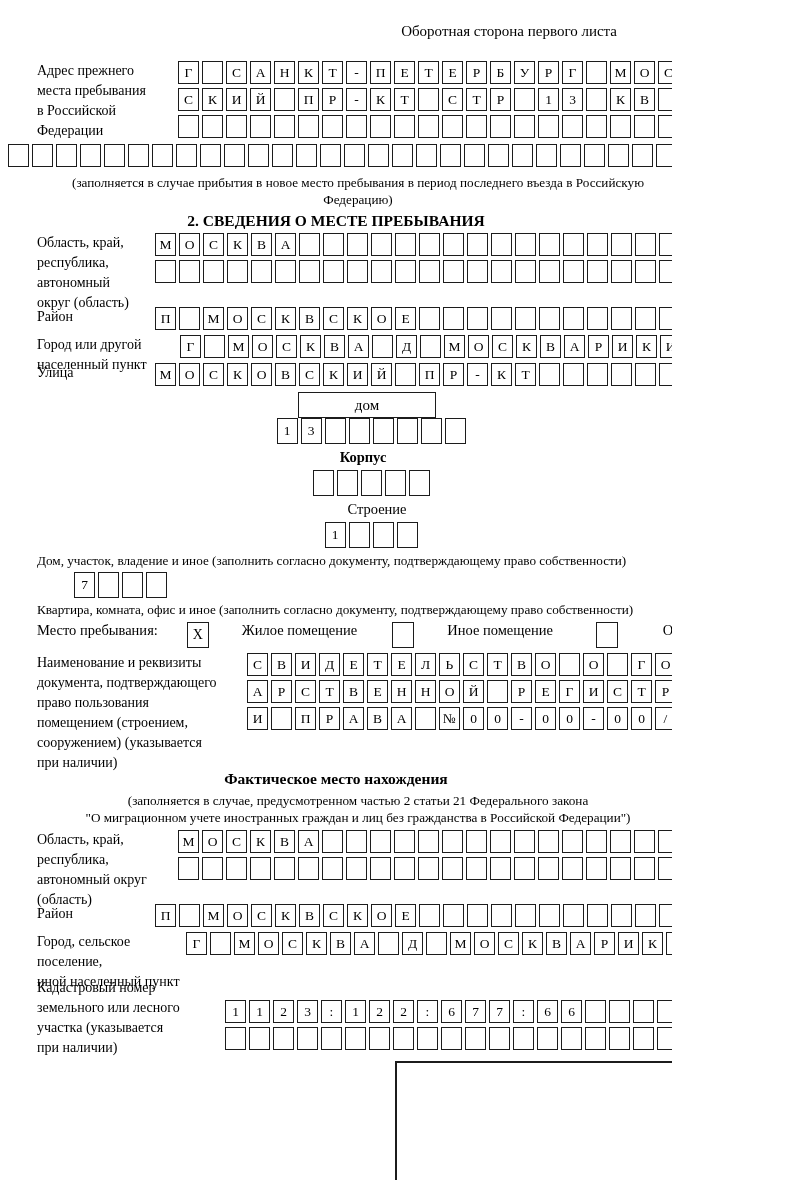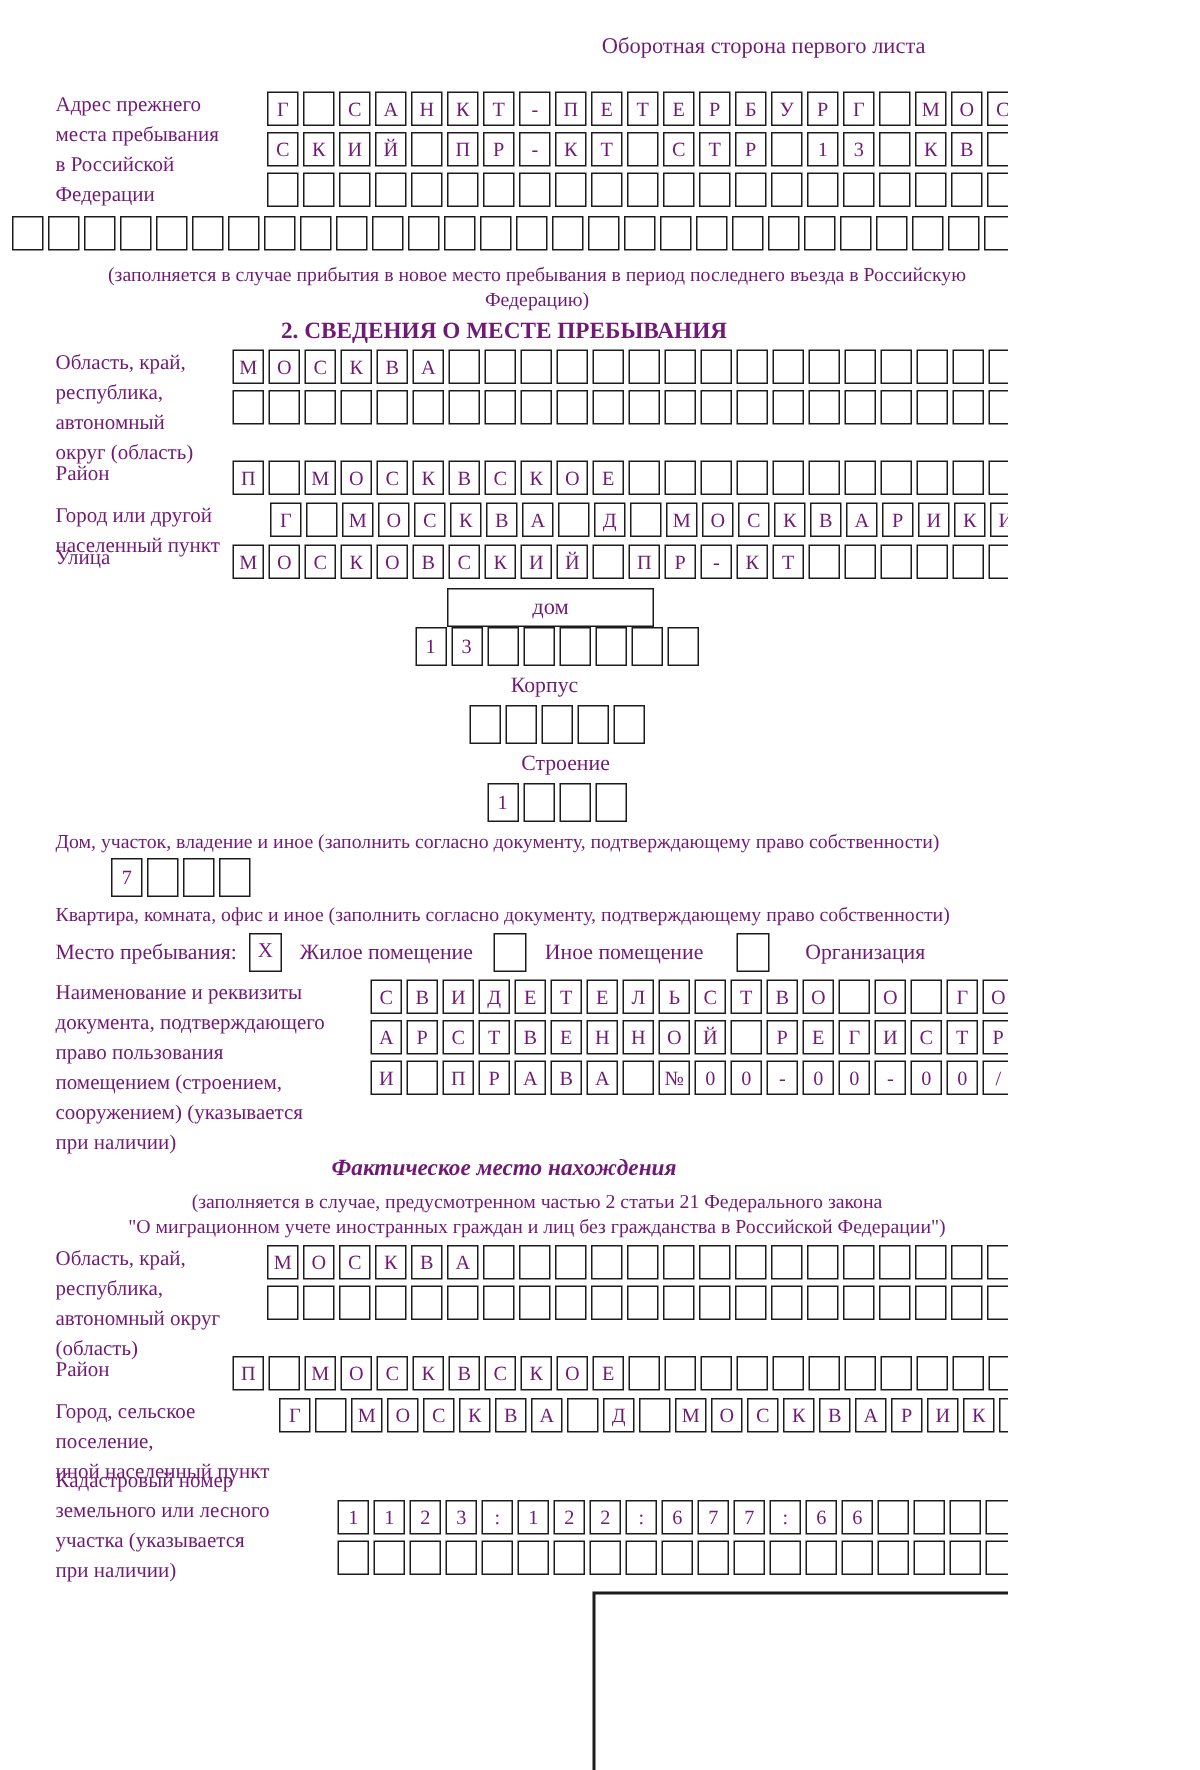--- a/index.html
+++ b/index.html
@@ -1,20 +1,20 @@
 <!DOCTYPE html>
 <html><head>
 <meta charset="utf-8">
 <style>
   html,body{margin:0;padding:0;background:#fff;}
   .page{
     position:relative;
     width:672px;height:1180px;
     background:#ffffff;
-    color:#701a75;
+    color:#000000;
     font-family:"Liberation Serif","DejaVu Serif",serif;
     overflow:hidden;
     box-sizing:border-box;
     padding-top:22px;
   }
   .hdr-note{
     text-align:right;
     padding-right:55px;
     font-size:15px;
     line-height:18px;
@@ -41,21 +41,21 @@
     border:1.6px solid #1c1c1c;height:26px;box-sizing:border-box;
     display:flex;align-items:center;justify-content:center;
     font-size:15px;flex-shrink:0;
   }
   .inline-label{font-size:14.5px;line-height:26px;white-space:nowrap;}
   .checkbox{
     width:22px;height:26px;border:1.6px solid #1c1c1c;box-sizing:border-box;
     display:flex;align-items:center;justify-content:center;
     font-size:14px;flex-shrink:0;
   }
-  .stayrow{display:flex;align-items:center;padding-left:37px;}
+  .stayrow{display:flex;align-items:flex-start;padding-left:37px;gap:21px;}
   .stayrow .slabel{font-size:14.5px;white-space:nowrap;}
   .stamp-wrap{margin-left:360px;width:402px;}
   .stamp-box{
     margin-left:35px;width:358px;height:175px;
     border:2px solid #1c1c1c;box-sizing:border-box;background:#fff;
   }
   .stamp-caption{
     margin-top:4px;text-align:center;
     font-size:13.5px;line-height:18px;
   }
@@ -70,39 +70,39 @@
   .r-district{margin-top:-6px;}
   .r-district .flabel{width:155px;}
   .r-city{margin-top:5px;}
   .r-city .flabel{width:180px;}
   .r-street{margin-top:-12px;}
   .r-street .flabel{width:155px;}
   .houserow{display:flex;align-items:center;margin-top:6px;margin-left:62px;flex-direction:column;}
   .dom-box{width:138px;}
   .houserow .cells{margin-left:8px;}
   .houserow .cell{height:26px;}
-  .lbl-korpus{margin-left:0;margin-right:8px;}
+  .lbl-korpus{margin-left:0;margin-right:8px;font-weight:bold;}
   .lbl-stroenie{margin-left:28px;margin-right:8px;}
   .cap-house{margin-top:4px;}
   .kvrow{display:flex;align-items:center;margin-top:3px;margin-left:62px;}
   .kv-box{width:170px;}
   .kvrow .cells{margin-left:12px;}
   .kvrow .cell{height:26px;}
   .cap-kv{margin-top:3px;}
   .stayrow{margin-top:4px;}
   .cb-1{margin-left:8px;}
   .lbl-zhiloe{margin-left:12px;}
   .cb-2{margin-left:14px;}
   .lbl-inoe{margin-left:12px;}
   .cb-3{margin-left:22px;}
   .lbl-org{margin-left:24px;}
   .hint{margin-top:2px;margin-left:244px;font-size:13.5px;line-height:17px;}
   .r-doc{margin-top:5px;}
   .r-doc .flabel{width:247px;}
-  .t-actual{margin-top:-4px;font-style:italic;}
+  .t-actual{margin-top:-4px;}
   .cap-act1{margin-top:4px;}
   .r-aregion{margin-top:4px;}
   .r-aregion .flabel{width:178px;}
   .r-adistrict{margin-top:-6px;}
   .r-adistrict .flabel{width:155px;}
   .r-acity{margin-top:5px;}
   .r-acity .flabel{width:186px;}
   .r-cadastral{margin-top:-14px;}
   .r-cadastral .flabel{width:225px;}
   .r-cadastral .cstack{margin-top:22px;}

